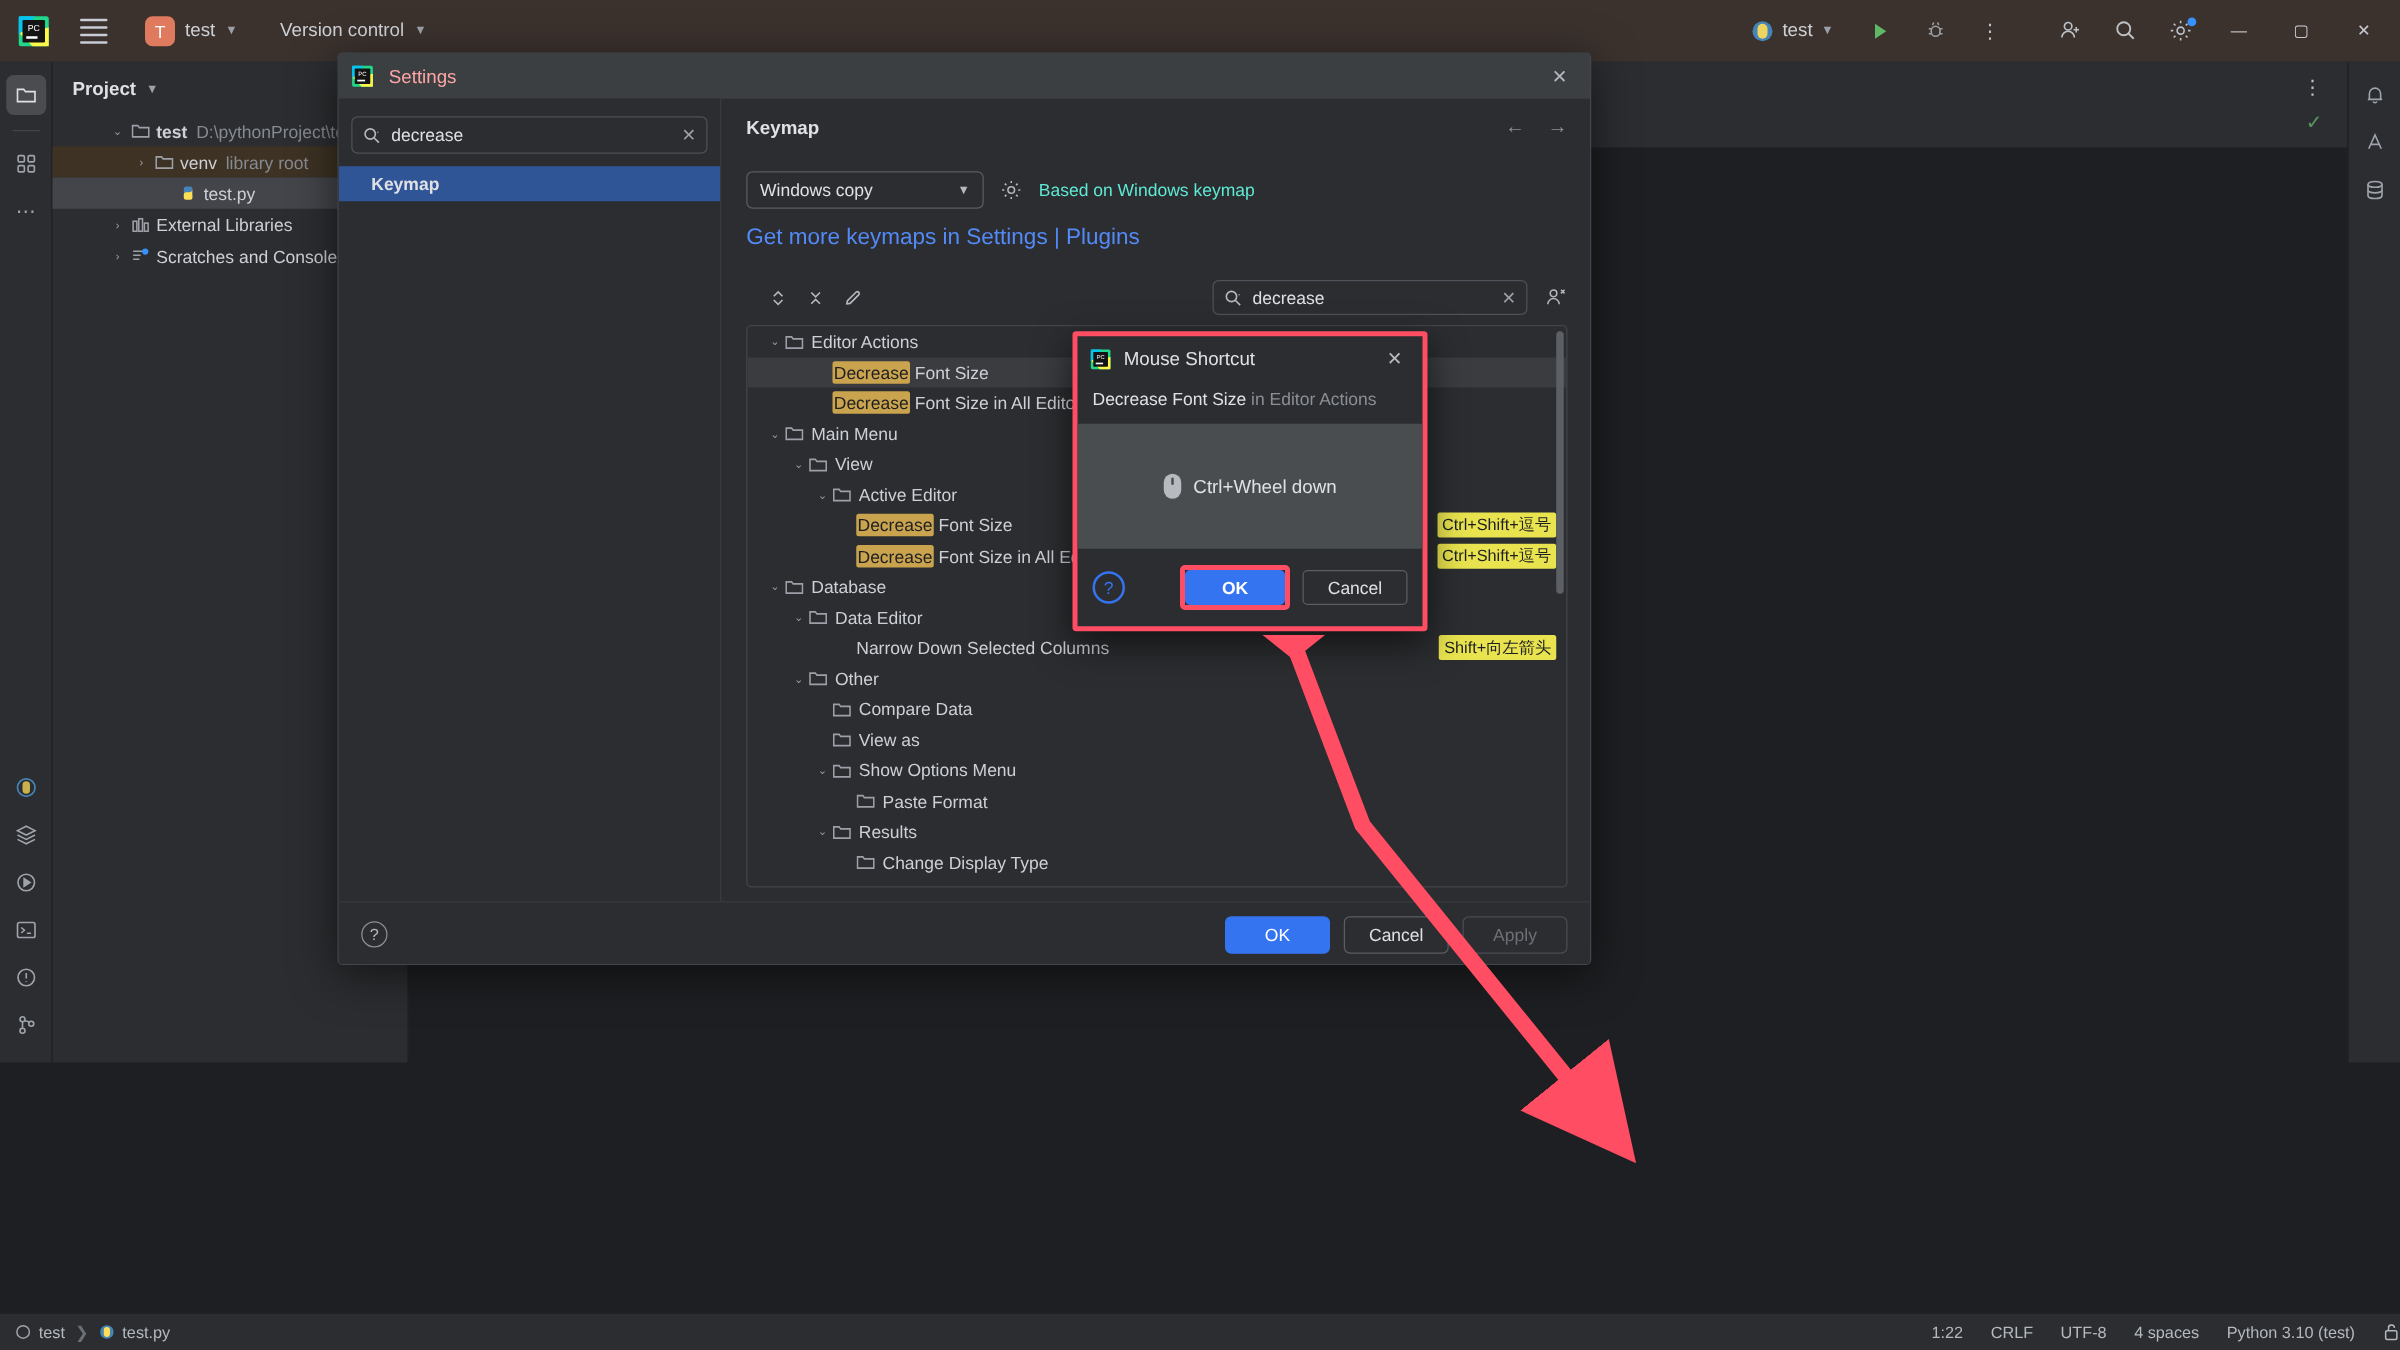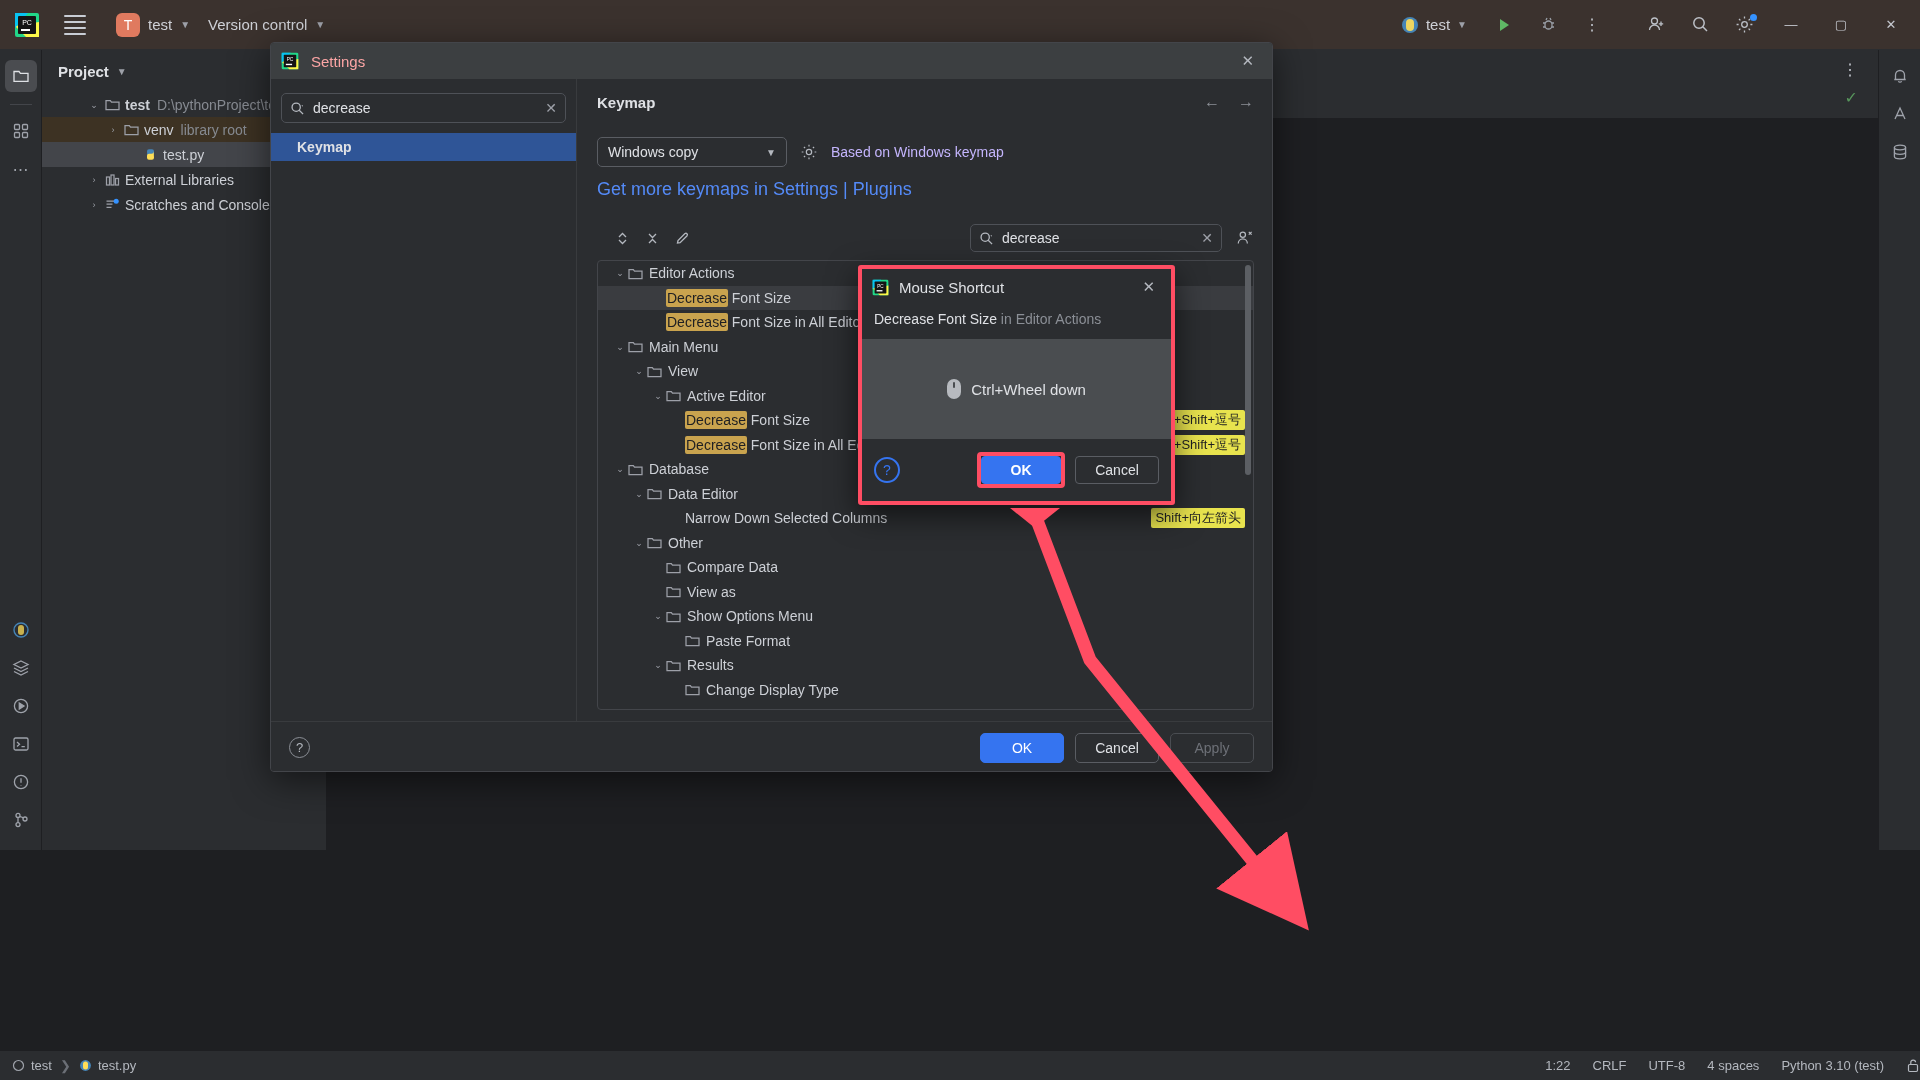--- a/index.html
+++ b/index.html
@@ -27,21 +27,21 @@
     margin-left: 24px; display: flex; align-items: center; gap: 8px; cursor: pointer;
     padding: 3px 6px; border-radius: 5px;
   }
   .proj-sq {
     width: 24px; height: 24px; border-radius: 6px; background: #e07a5f;
     color: #fff; font-size: 14px; display: flex; align-items: center; justify-content: center;
     font-weight: 500;
   }
   .tb-text { font-size: 15px; color: #ced0d6; }
   .chev { font-size: 10px; color: #9da0a8; }
-  .vcs { margin-left: 12px; display: flex; align-items: center; gap: 8px; cursor: pointer; }
+  .vcs { margin-left: 28px; display: flex; align-items: center; gap: 8px; cursor: pointer; }
   .tb-right { margin-left: auto; display: flex; align-items: center; gap: 4px; padding-right: 6px; }
   .tb-btn {
     width: 40px; height: 34px; display: flex; align-items: center; justify-content: center;
     border-radius: 5px; cursor: pointer; color: #bcc0c7;
   }
   .run-chip {
     display: flex; align-items: center; gap: 7px; padding: 4px 9px; border-radius: 5px; cursor: pointer;
     margin-right: 4px;
   }
   .winbtn { width: 46px; height: 50px; display: flex; align-items: center; justify-content: center; color: #c5c8cf; cursor: pointer; font-size: 13px; }
@@ -147,21 +147,21 @@
   .km-nav { margin-left: auto; display: flex; gap: 18px; color: #8d9097; font-size: 16px; }
   .km-nav span { cursor: pointer; }
 
   .km-row2 { display: flex; align-items: center; margin-top: 26px; gap: 13px; }
   .km-select {
     width: 190px; height: 30px; background: #2b2d30; border: 1px solid #5a5d63; border-radius: 5px;
     display: flex; align-items: center; padding: 0 10px; font-size: 14px; cursor: pointer; color: #dfe1e5;
   }
   .km-select .chev2 { margin-left: auto; font-size: 10px; color: #b4b8bf; }
   .km-gear { color: #b4b8bf; cursor: pointer; }
-  .km-basedon { font-size: 14px; color: #c4b5fd; }
+  .km-basedon { font-size: 14px; color: #5eead4; }
   .km-link { margin-top: 12px; font-size: 18px; color: #548af7; cursor: pointer; }
 
   .km-toolbar { display: flex; align-items: center; margin-top: 24px; gap: 4px; padding-left: 12px; }
   .tbi {
     width: 26px; height: 26px; display: flex; align-items: center; justify-content: center;
     border-radius: 4px; cursor: pointer; color: #b4b8bf;
   }
   .km-find {
     margin-left: auto; width: 252px; height: 28px; background: #2b2d30;
     border: 1px solid #4e5157; border-radius: 5px; display: flex; align-items: center; padding: 0 8px;
@@ -207,21 +207,21 @@
     height: 30px; min-width: 84px; border-radius: 5px; font-size: 14px; cursor: pointer;
     display: flex; align-items: center; justify-content: center;
     border: 1px solid #5a5d63; background: #2b2d30; color: #dfe1e5;
     font-family: "Liberation Sans", sans-serif;
   }
   .btn.primary { background: #3574f0; border-color: #3574f0; color: #fff; }
   .btn.disabled { color: #6d7077; border-color: #4a4d52; cursor: default; }
 
   
   .msdlg {
-    position: absolute; left: 858px; top: 265px; width: 317px; height: 240px;
+    position: absolute; left: 858px; top: 265px; width: 284px; height: 240px;
     background: #2b2d30; border: 4px solid #ff4d63; border-radius: 3px;
     box-shadow: 0 10px 30px rgba(0,0,0,.6); overflow: hidden; z-index: 40;
   }
   .ms-head { height: 36px; display: flex; align-items: center; padding: 0 10px; }
   .ms-ico { width: 17px; height: 17px; margin-right: 10px; }
   .ms-title { font-size: 15px; color: #dfe1e5; }
   .ms-x { margin-left: auto; color: #b4b8bf; font-size: 15px; cursor: pointer; padding: 2px 6px; border-radius: 4px; }
   .ms-sub { padding: 6px 12px 12px 12px; font-size: 14px; color: #dfe1e5; }
   .ms-sub .muted { color: #8b8f96; }
   .ms-canvas {

